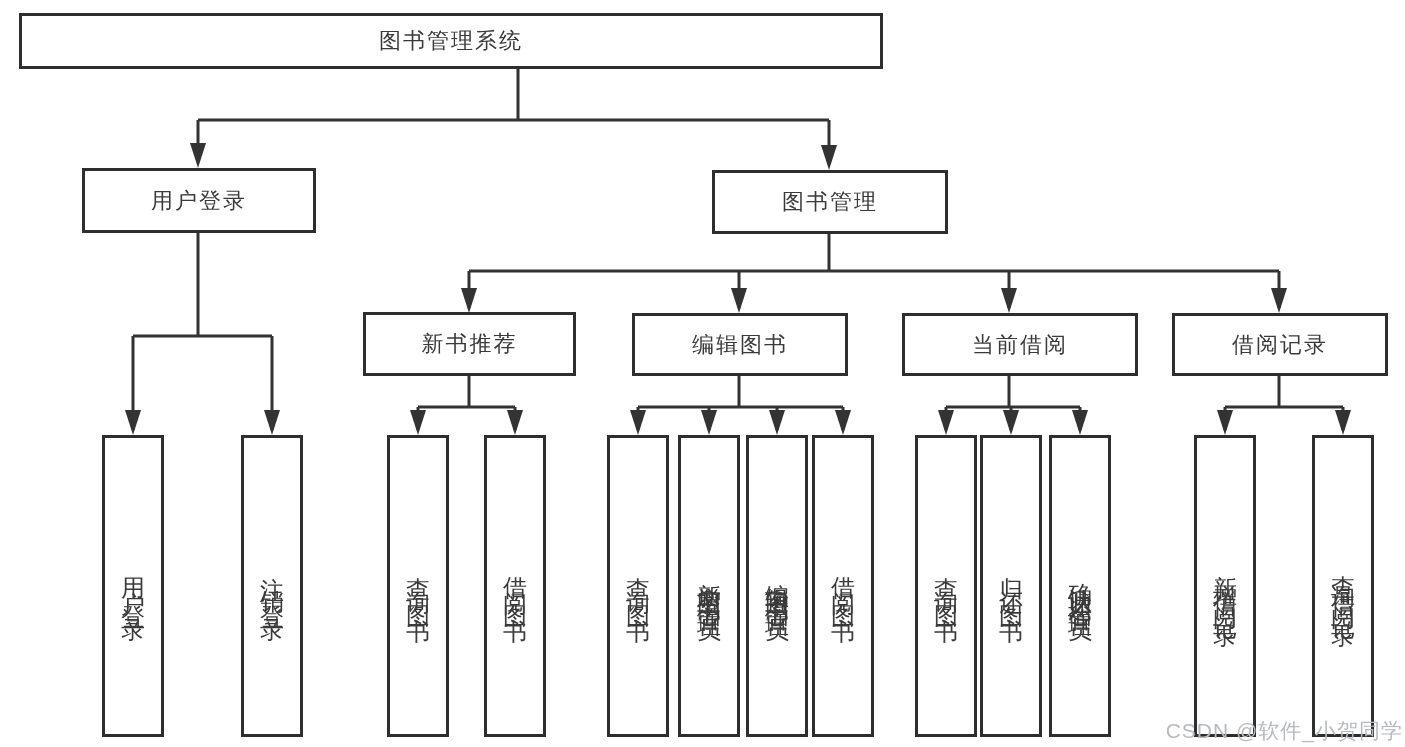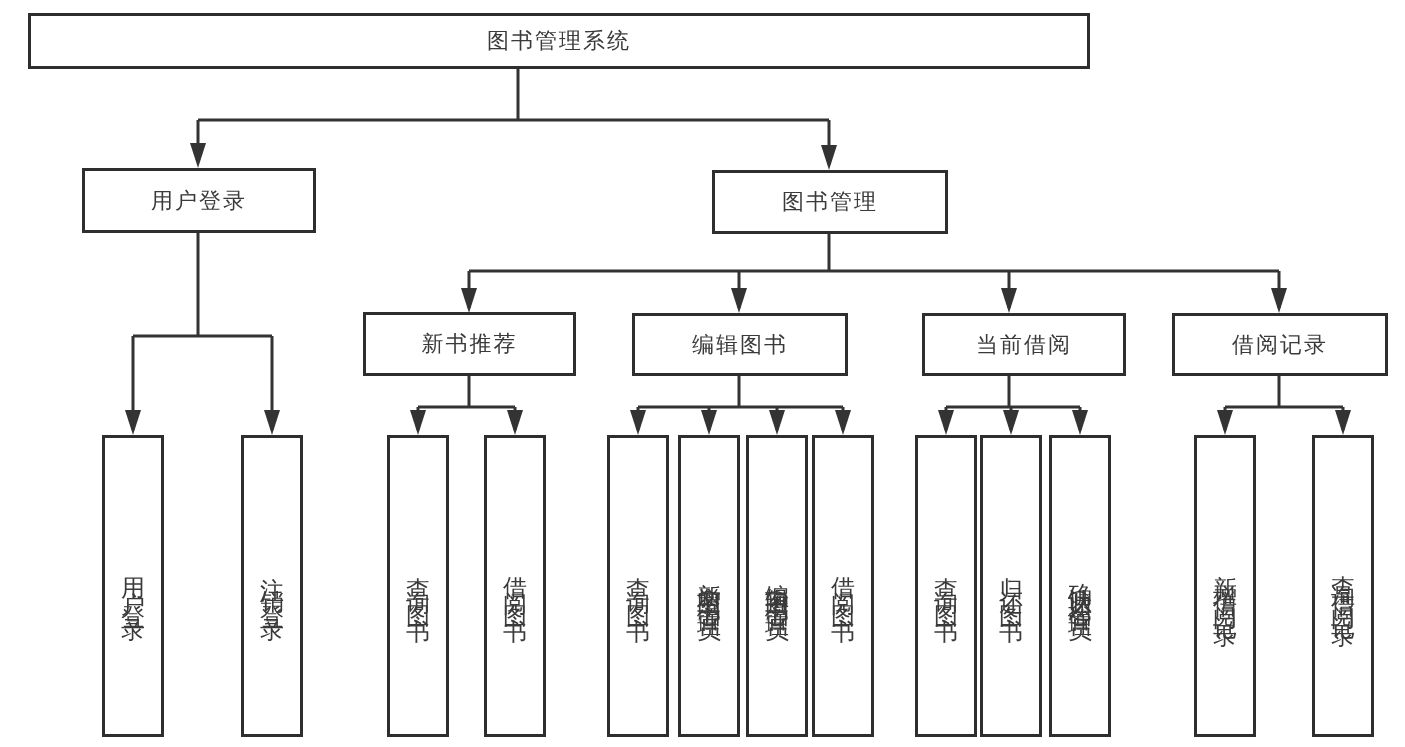--- a/index.html
+++ b/index.html
@@ -21,26 +21,26 @@
     font-size:24px;line-height:56px;
   }
   .v-s{letter-spacing:14px;}
   .v-m{letter-spacing:10px;}
   .v-l{letter-spacing:5px;}
   .watermark{
     position:absolute;z-index:3;right:2px;top:717px;
     font-size:21px;color:#b7bac0;letter-spacing:1px;white-space:nowrap;
   }
   
-  .p-root{left:28px;top:13px;width:1062px;height:56px;}
+  .p-root{left:19px;top:13px;width:864px;height:56px;}
   .p-l2-0{left:82px;top:168px;width:234px;height:65px;}
   .p-l2-1{left:712px;top:170px;width:236px;height:64px;}
   .p-l3-0{left:363px;top:312px;width:213px;height:64px;}
   .p-l3-1{left:632px;top:313px;width:216px;height:63px;}
-  .p-l3-2{left:902px;top:313px;width:204px;height:63px;margin-left:20px;}
+  .p-l3-2{left:902px;top:313px;width:236px;height:63px;}
   .p-l3-3{left:1172px;top:313px;width:216px;height:63px;}
   .leaf{top:435px;width:62px;height:302px;}
   .p-lf-0{left:102px;}  .p-lf-1{left:241px;}
   .p-lf-2{left:387px;}  .p-lf-3{left:484px;}
   .p-lf-4{left:607px;}  .p-lf-5{left:678px;}
   .p-lf-6{left:746px;}  .p-lf-7{left:812px;}
   .p-lf-8{left:915px;}  .p-lf-9{left:980px;}
   .p-lf-10{left:1049px;}
   .p-lf-11{left:1194px;} .p-lf-12{left:1312px;}
 </style>
@@ -146,13 +146,14 @@
   <div class="box v-box v-l leaf p-lf-10">
     <span>确认归还（管理员）</span>
   </div>
   <div class="box v-box v-m leaf p-lf-11">
     <span>新增借阅记录</span>
   </div>
   <div class="box v-box v-m leaf p-lf-12">
     <span>查询借阅记录</span>
   </div>
 
+  <div class="watermark">CSDN @软件_小贺同学</div>
 </div>
 
 </body></html>

